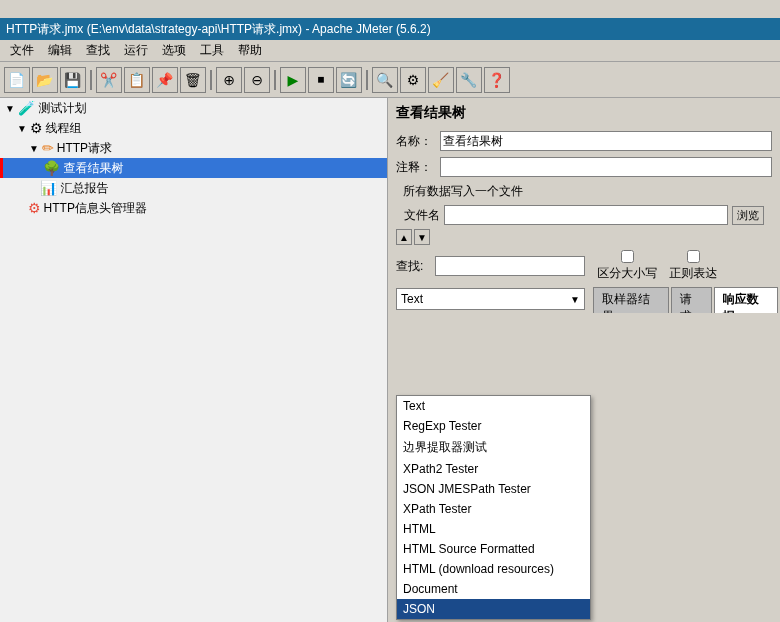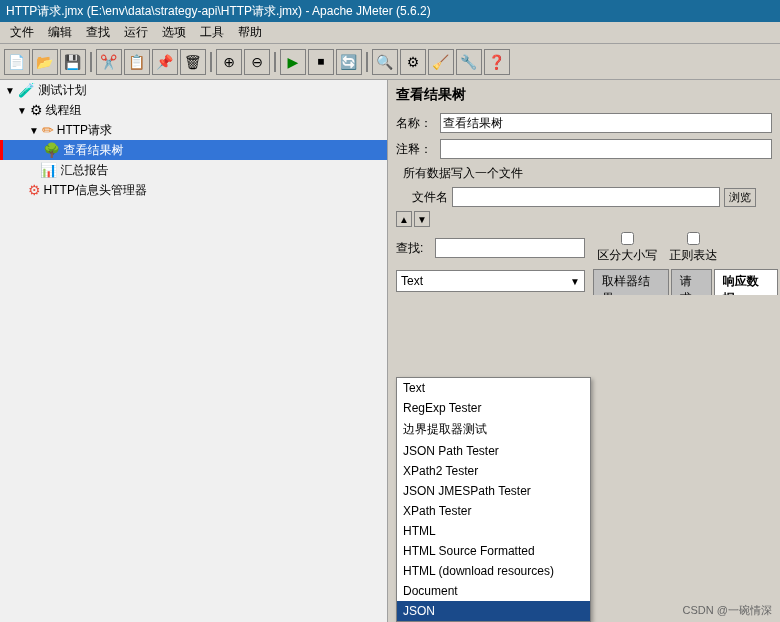--- a/index.html
+++ b/index.html
@@ -14,20 +14,21 @@
 
     
     .title-bar {
       background: #1a6b9a;
       color: white;
       padding: 3px 6px;
       font-size: 12px;
       height: 22px;
       display: flex;
       align-items: center;
+      margin-top: 18px;
     }
 
     
     .menu-bar {
       background: #d4d0c8;
       display: flex;
       align-items: center;
       padding: 2px 4px;
       height: 22px;
       border-bottom: 1px solid #a0a0a0;
@@ -117,21 +118,21 @@
     }
 
     .section-text {
       padding: 3px 15px;
       font-size: 12px;
     }
 
     .file-row {
       display: flex;
       align-items: center;
-      padding: 2px 24px;
+      padding: 2px 16px;
       gap: 4px;
     }
     .file-label {
       font-size: 12px;
     }
     .file-input {
       flex: 1;
       height: 20px;
       border: 1px solid #808080;
       background: white;
@@ -384,21 +385,20 @@
           <div style="width:195px; height:22px; background:white; border:1px solid #808080; display:flex; align-items:center; padding:0 4px; cursor:pointer; position:relative;">
             <span style="flex:1; font-size:12px;">Text</span>
             <span style="font-size:10px;">▼</span>
           </div>
         </div>
 
         <div class="dropdown-popup">
           <div class="dropdown-item">Text</div>
           <div class="dropdown-item">RegExp Tester</div>
           <div class="dropdown-item">边界提取器测试</div>
-          <div class="dropdown-item">JSON Path Tester</div>
           <div class="dropdown-item">XPath2 Tester</div>
           <div class="dropdown-item">JSON JMESPath Tester</div>
           <div class="dropdown-item">XPath Tester</div>
           <div class="dropdown-item">HTML</div>
           <div class="dropdown-item">HTML Source Formatted</div>
           <div class="dropdown-item">HTML (download resources)</div>
           <div class="dropdown-item">Document</div>
           <div class="dropdown-item selected">JSON</div>
 
         </div>

